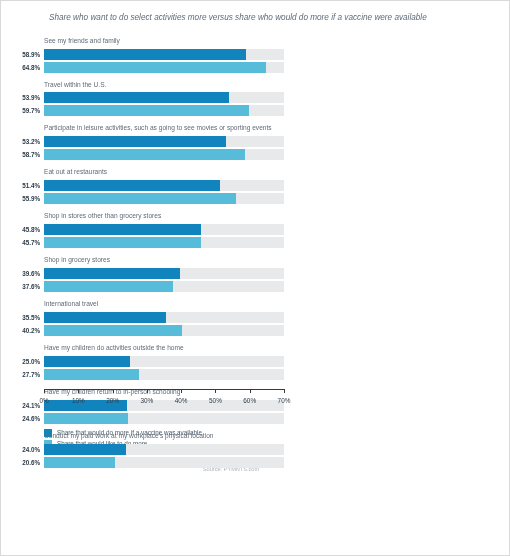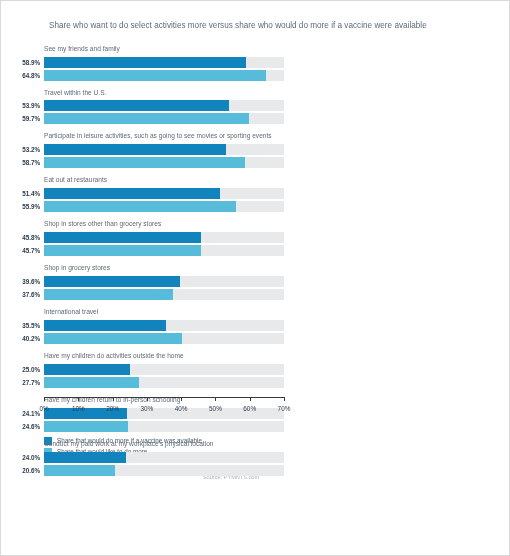--- a/index.html
+++ b/index.html
@@ -28,23 +28,24 @@
     font-size:8.6px;
     font-weight:bold;
     color:#1b1b2f;
     letter-spacing:.25px;
     margin:0 0 3px 42px;
     line-height:1.25;
   }
   .subtitle{
     font-size:8.2px;
     color:#5f6b78;
-    margin:8px 0 10px 42px;
+    margin:0 0 10px 42px;
     line-height:1.3;
     font-weight:normal;
+    font-style:italic;
   }
 
   
   .plot{
     position:relative;
     margin-top:10px;
     height:355px;
   }
   .group{
     position:relative;

